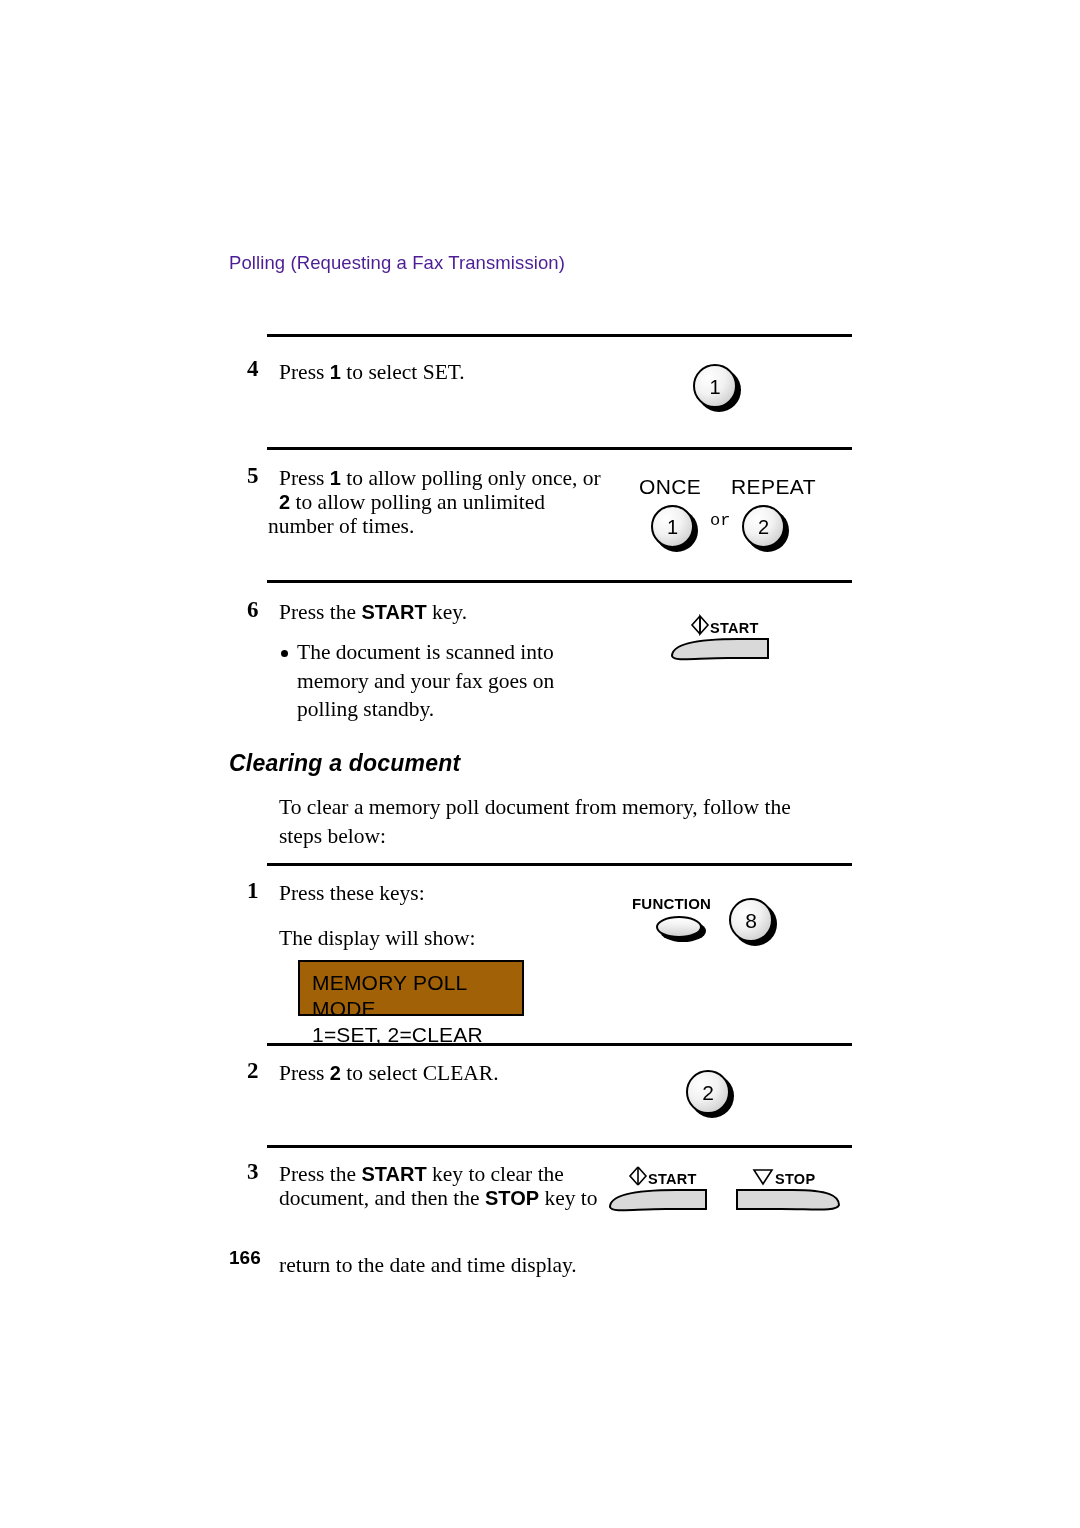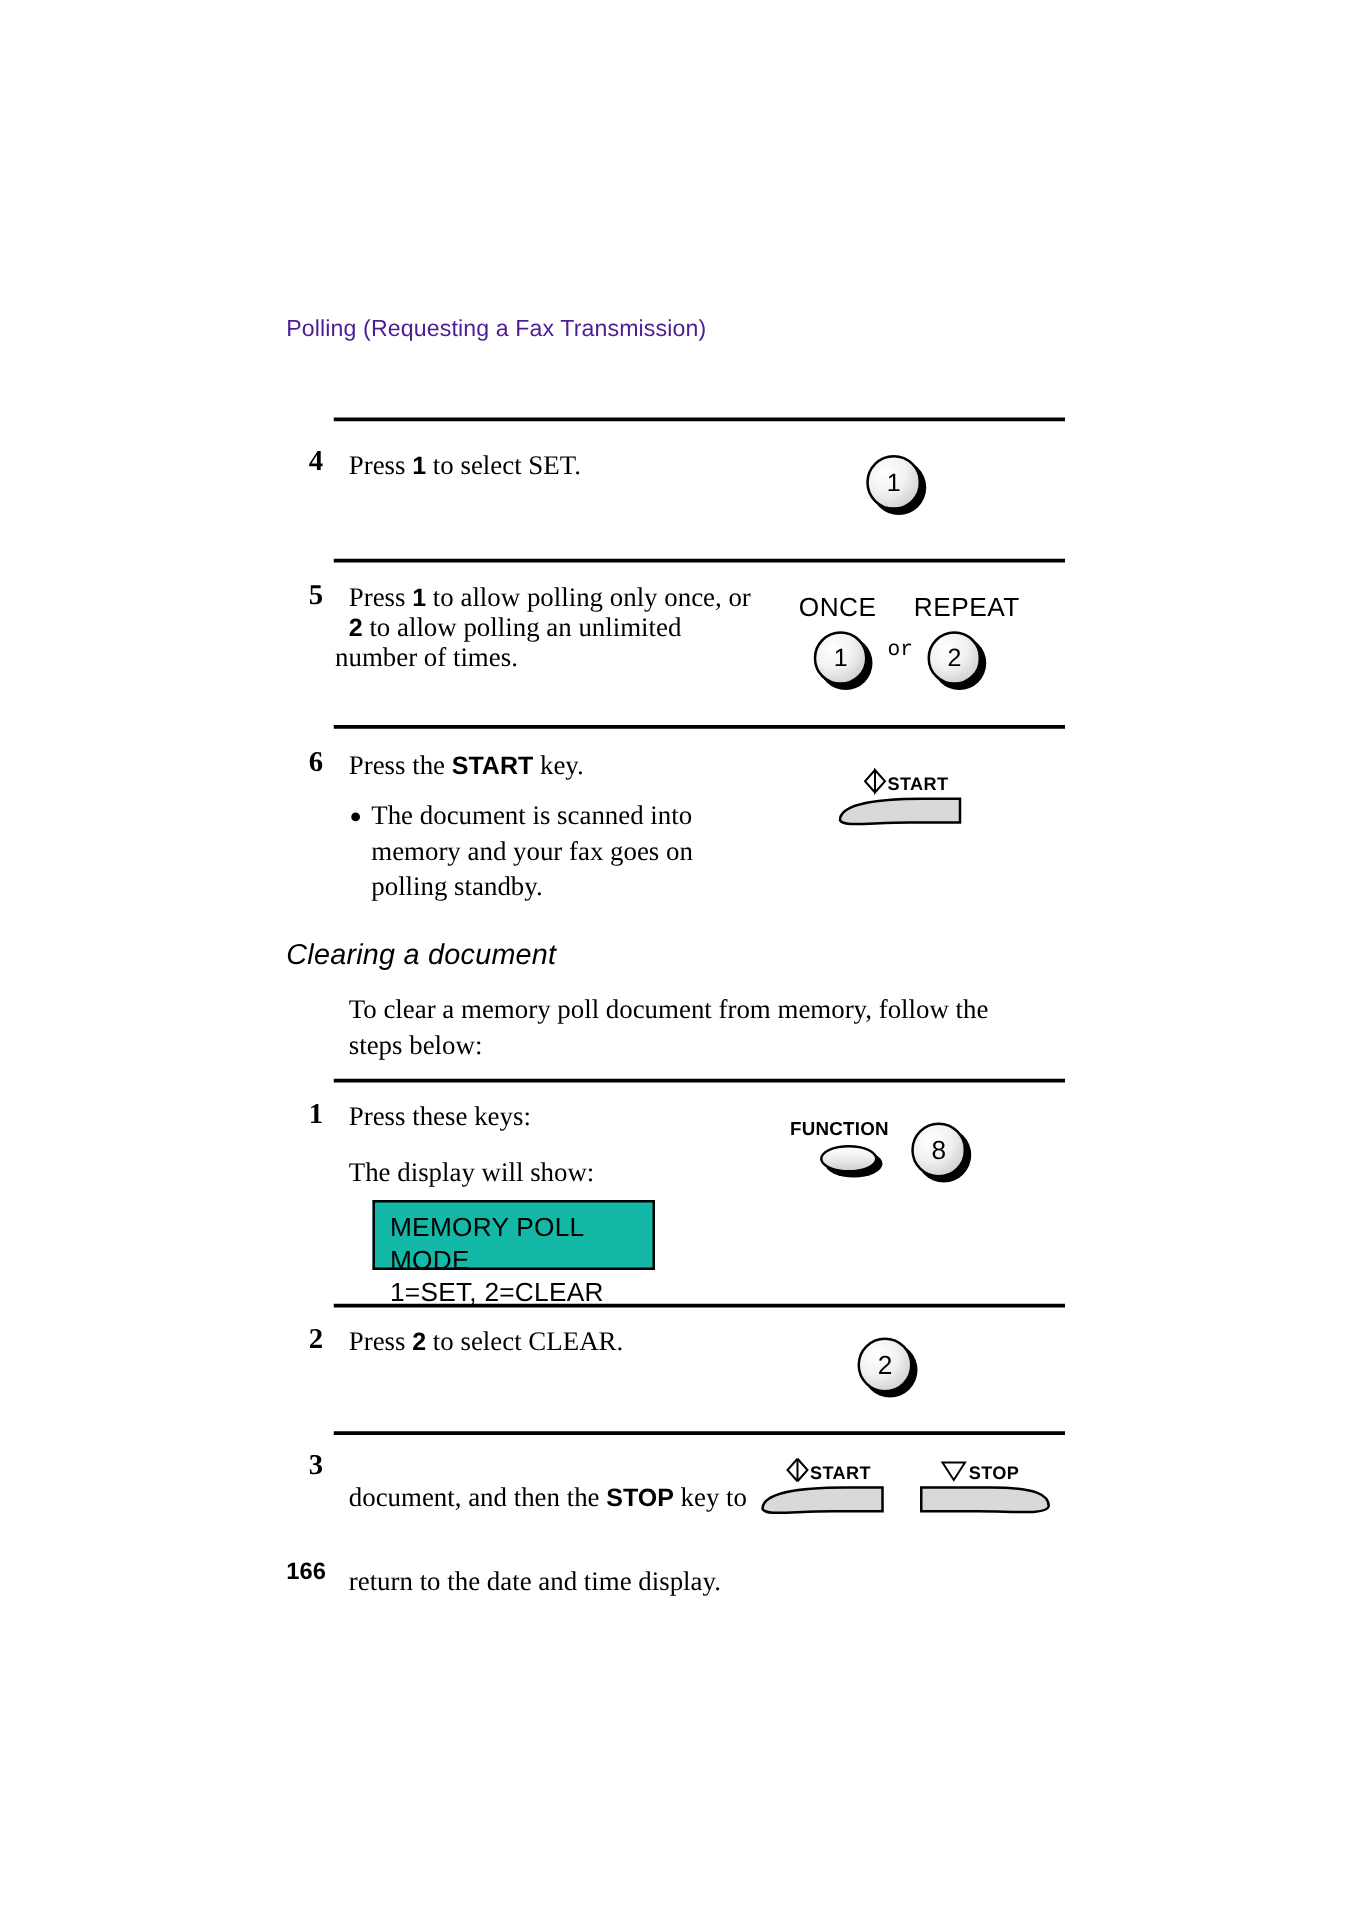--- a/index.html
+++ b/index.html
@@ -118,40 +118,40 @@
   .func-oval-shadow {
     position: absolute;
     border-radius: 50%;
     background: #000;
   }
 
   
   .section-head {
     position: absolute;
     font-family: "Liberation Sans", sans-serif;
-    font-weight: normal;
+    font-weight: bold;
     font-style: italic;
     font-size: 23px;
     letter-spacing: 0.2px;
   }
 
   
   .body-para {
     position: absolute;
     font-family: "Liberation Serif", serif;
     font-size: 21.5px;
     line-height: 28.5px;
   }
 
   
   .display-box {
     position: absolute;
     border: 2.5px solid #000;
     box-sizing: border-box;
-    background: #14b8a6;
+    background: #a16207;
     font-family: "Liberation Sans", sans-serif;
     font-size: 21px;
     line-height: 26px;
     padding: 8px 10px 8px 12px;
     letter-spacing: 0.2px;
   }
 
   
   .page-num {
     position: absolute;
@@ -245,20 +245,21 @@
   <div class="step-num" style="left:247px; top:1058px;">2</div>
   <div class="step-text" style="left:279px; top:1059px; width:400px;">Press <b>2</b> to select CLEAR.</div>
   <div class="key-wrap" style="left:686px; top:1070px;">
     <div class="key-shadow" style="left:4px; top:4px; width:44px; height:44px;"></div>
     <div class="key-circle" style="left:0; top:0; width:44px; height:44px; font-size:21px; line-height:42px;">2</div>
   </div>
 
   <div class="rule" style="top:1145px;"></div>
 
   <div class="step-num" style="left:247px; top:1159px;">3</div>
+  <div class="step-text" style="left:279px; top:1160px; width:310px;">Press the <b>START</b> key to clear the</div>
   <div class="step-text" style="left:279px; top:1184px; width:330px;">document, and then the <b>STOP</b> key to</div>
   <div class="step-text" style="left:279px; top:1208px; width:330px;margin-top:43px;">return to the date and time display.</div>
 
   <div class="skey-label" style="left:648px; top:1171px;">START</div>
   <svg class="skey-body" style="left:628px; top:1165px;" width="30" height="22" viewBox="0 0 30 22">
     <polyline points="10,2 18,11 10,20" fill="none" stroke="#000" stroke-width="1.6"></polyline>
     <line x1="10" y1="2" x2="10" y2="20" stroke="#000" stroke-width="1.6"></line>
     <polyline points="10,2 2,11 10,20" fill="none" stroke="#000" stroke-width="1.6"></polyline>
   </svg>
   <svg class="skey-body" style="left:606px; top:1187px;" width="110" height="32" viewBox="0 0 110 32">

